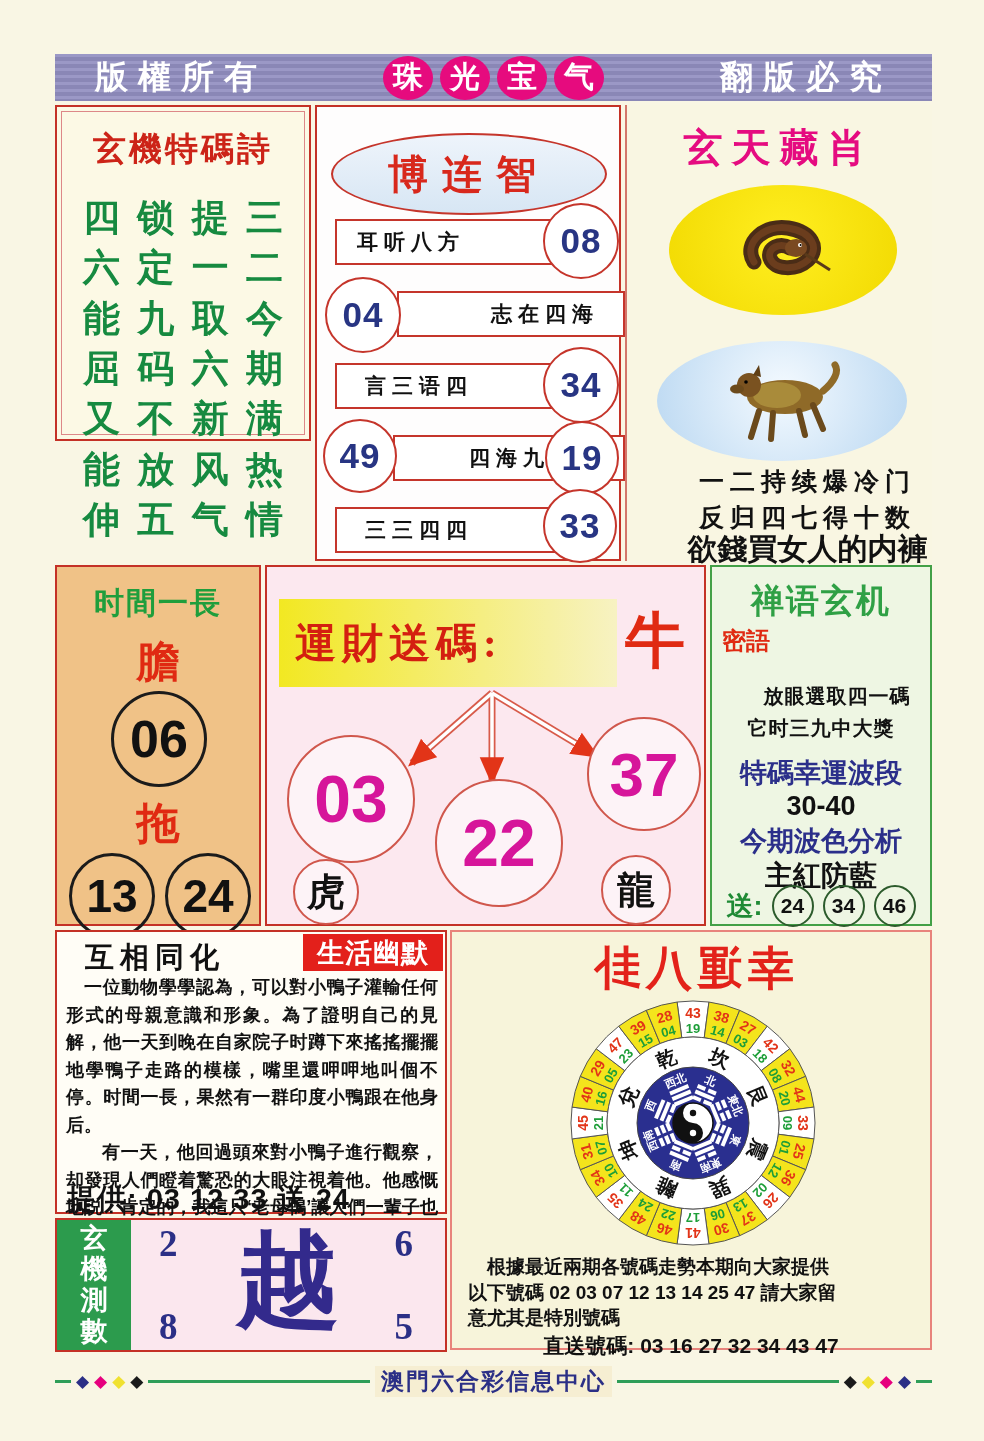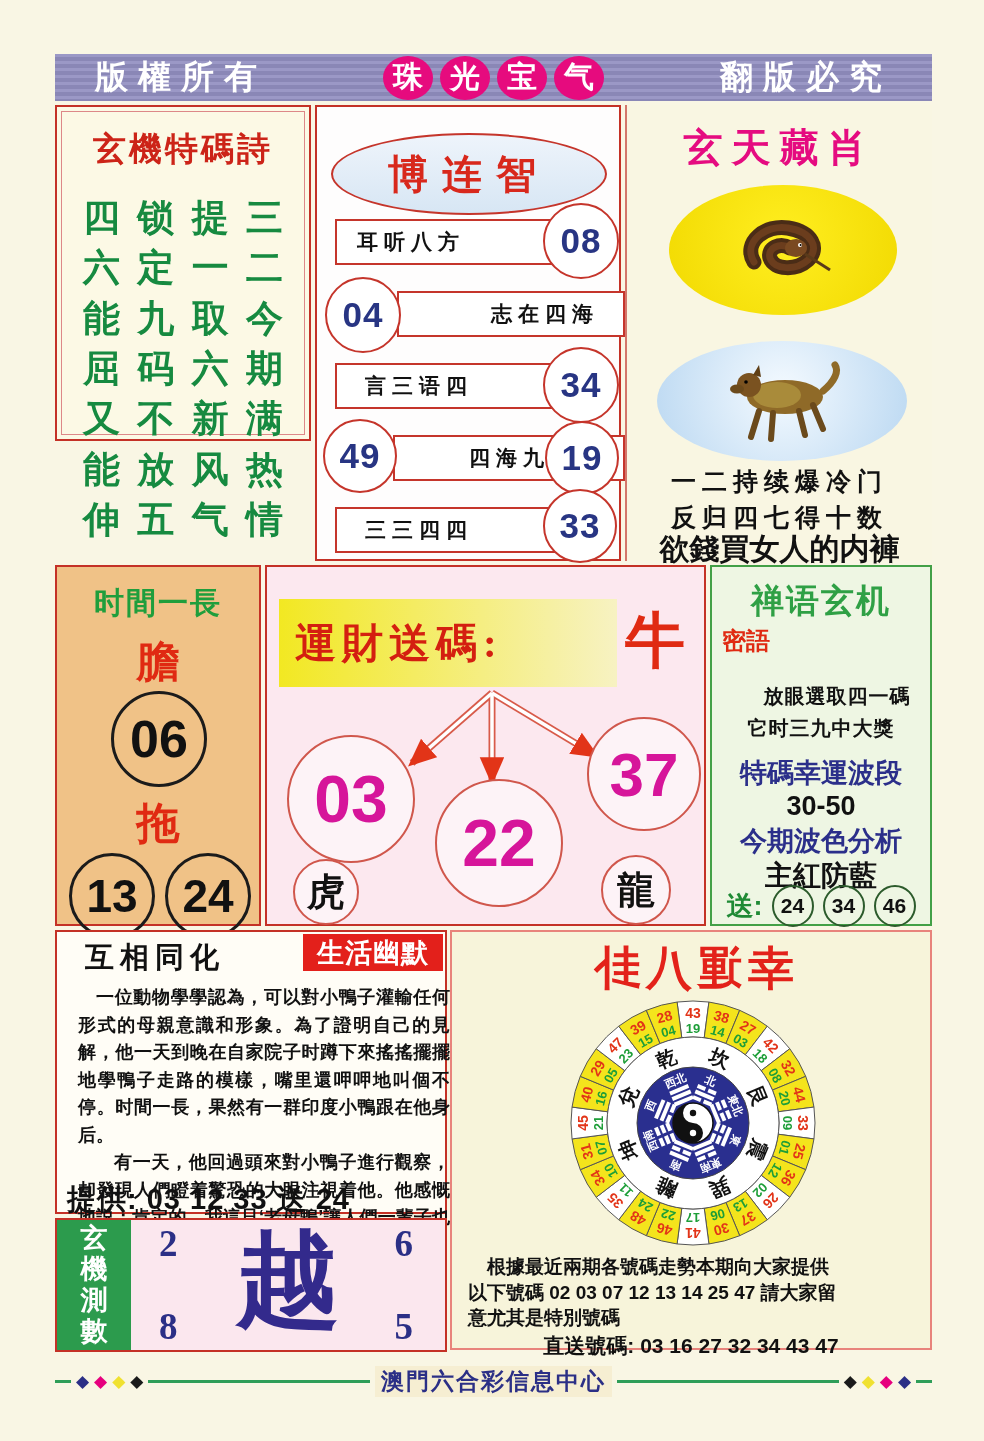--- a/index.html
+++ b/index.html
@@ -33,21 +33,21 @@
   .blz-box{position:absolute;height:46px;border:2px solid #c5352b;background:#fff;box-sizing:border-box;
     font-size:21px;font-weight:bold;color:#111;letter-spacing:6px;line-height:42px;font-family:"Liberation Serif",serif;}
   .blz-c{width:76px;height:76px;border:2px solid #c5352b;background:#fff;color:#283583;font-size:35px;font-weight:bold;letter-spacing:1px;}
 
   
   .xt-panel{left:625px;top:105px;width:307px;height:456px;background:#f9f6e2;border-left:2px solid #d3776b;}
   .xt-title{margin-top:16px;text-align:center;color:#e50b80;font-size:39px;font-weight:bold;letter-spacing:9px;}
   .xt-ell{position:absolute;border-radius:50%;display:flex;align-items:center;justify-content:center;}
   .xt-yellow{left:42px;top:80px;width:228px;height:130px;background:radial-gradient(circle at 50% 42%,#ffee20,#f1d900);}
   .xt-blue{left:30px;top:236px;width:250px;height:120px;background:radial-gradient(circle at 50% 42%,#f4faff,#b9d7f1);}
-  .xt-line{position:absolute;width:100%;text-align:center;color:#111;font-weight:bold;font-family:"Liberation Serif",serif;}
+  .xt-line{position:absolute;width:100%;text-align:center;color:#111;font-weight:bold;font-family:"Liberation Serif",serif;padding-left:28px;}
   .xt-l1{top:360px;font-size:25px;letter-spacing:6px;}
   .xt-l2{top:396px;font-size:25px;letter-spacing:6px;}
   .xt-l3{top:424px;font-size:30px;letter-spacing:0;font-family:"Liberation Sans",sans-serif;}
 
   
   .jl-panel{left:55px;top:565px;width:206px;height:361px;background:#f0c287;border:2px solid #c43126;}
   .jl-title{margin-top:16px;text-align:center;color:#1f9e3c;font-size:30px;font-weight:bold;letter-spacing:2px;}
   .jl-red{position:absolute;width:100%;text-align:center;color:#e02a12;font-size:43px;font-weight:bold;font-family:"Liberation Serif",serif;}
   .jl-c{border:3px solid #1b1b1b;color:#111;font-weight:bold;background:transparent;}
 
@@ -70,21 +70,21 @@
   .cy-song{position:absolute;left:0;top:318px;width:100%;display:flex;align-items:center;justify-content:center;gap:9px;}
   .cy-song .lbl{color:#1f8a35;font-size:27px;font-weight:bold;}
   .cy-sc{position:relative;width:38px;height:38px;border:2px solid #2c5b2c;border-radius:50%;display:flex;align-items:center;justify-content:center;
     color:#111;font-size:21px;font-weight:bold;}
 
   
   .humor-panel{left:55px;top:930px;width:392px;height:284px;background:#fffdf6;border:2px solid #c43126;}
   .humor-title{position:absolute;left:28px;top:6px;color:#111;font-size:29px;font-weight:bold;letter-spacing:6px;}
   .humor-badge{position:absolute;right:2px;top:2px;width:140px;height:37px;background:#e3201b;color:#fff;
     font-size:27px;font-weight:bold;display:flex;align-items:center;justify-content:center;letter-spacing:1px;}
-  .humor-body{position:absolute;left:9px;top:52px;width:372px;color:#111;font-size:18px;font-weight:bold;line-height:27.5px;text-align:justify;margin-left:12px;}
+  .humor-body{position:absolute;left:9px;top:42px;width:372px;color:#111;font-size:18px;font-weight:bold;line-height:27.5px;text-align:justify;}
   .humor-body p{margin:0;}
   .humor-p1{text-indent:1em;}
   .humor-p2{text-indent:2em;}
   .humor-provide{position:absolute;left:10px;top:248px;color:#111;font-size:29px;font-weight:bold;letter-spacing:1px;}
 
   
   .bagua-panel{left:450px;top:930px;width:482px;height:420px;background:#f7f4da;border:2px solid #e8837b;}
   .bagua-title{margin-top:6px;text-align:center;color:#e3221a;font-size:46px;font-weight:bold;letter-spacing:5px;transform:scaleX(-1);}
   #bagua-wheel{position:absolute;left:116px;top:66px;}
   .bagua-notes{position:absolute;left:16px;top:322px;width:452px;color:#111;font-size:19px;font-weight:bold;line-height:25.5px;}
@@ -251,21 +251,21 @@
     <div class="circle yc-tag" style="left:26px;top:292px;width:66px;height:66px;font-size:38px;">虎</div>
     <div class="circle yc-tag" style="left:334px;top:288px;width:70px;height:70px;font-size:38px;">龍</div>
   </div>
 
   <div class="panel cy-panel">
     <div class="cy-title">禅语玄机</div>
     <div class="cy-sub">密語</div>
     <div class="cy-line" style="top:116px;padding-left:16px;">放眼選取四一碼</div>
     <div class="cy-line" style="top:148px;">它时三九中大獎</div>
     <div class="cy-navy" style="top:188px;">特碼幸運波段</div>
-    <div class="cy-black" style="top:224px;font-size:27px;">30-50</div>
+    <div class="cy-black" style="top:224px;font-size:27px;">30-40</div>
     <div class="cy-navy" style="top:256px;">今期波色分析</div>
     <div class="cy-black" style="top:290px;font-size:28px;font-family:'Liberation Serif',serif;">主紅防藍</div>
     <div class="cy-song">
       <span class="lbl">送:</span>
       <span class="cy-sc">24</span>
       <span class="cy-sc">34</span>
       <span class="cy-sc">46</span>
     </div>
   </div>
 

